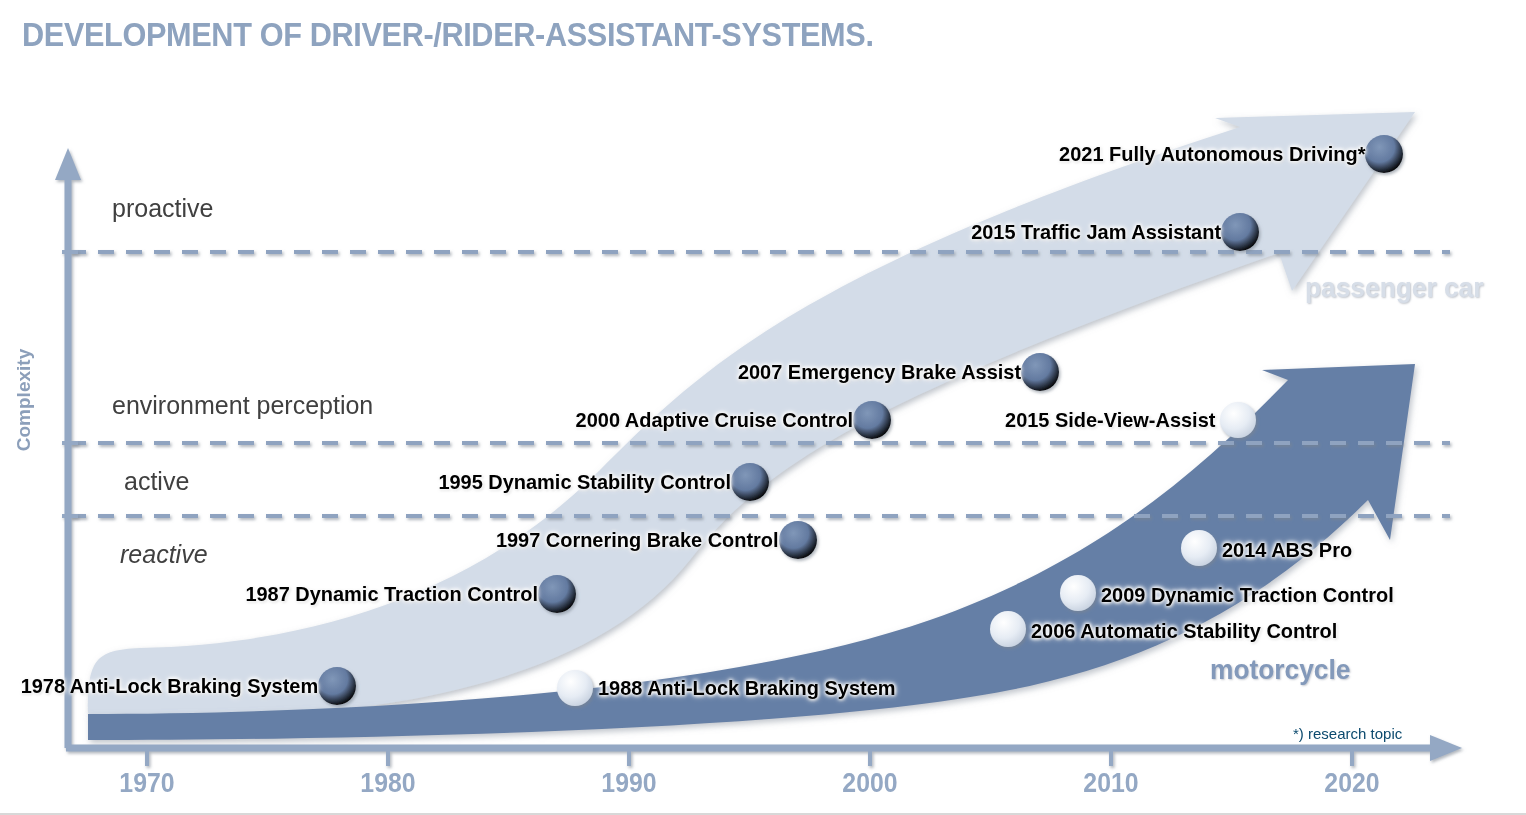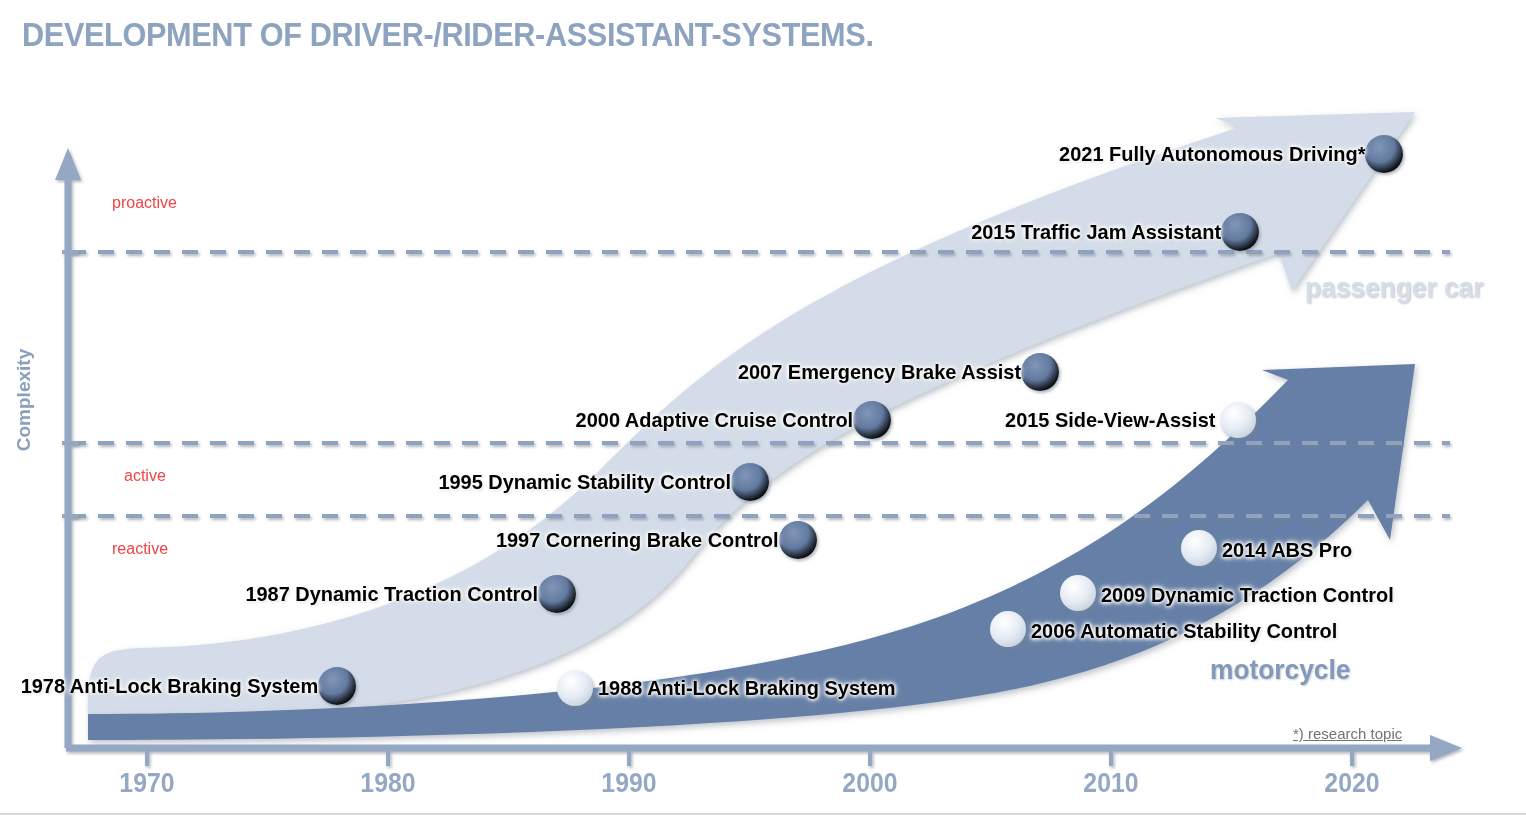--- a/index.html
+++ b/index.html
@@ -21,21 +21,21 @@
     transform:scaleX(0.93); transform-origin:left center;
     white-space:nowrap;
   }
 
   
   #plot { position:absolute; left:0; top:0; width:1526px; height:815px; }
 
   
   .zone-label {
     position:absolute;
-    font-size:16px; color:#ef4444;
+    font-size:25px; color:#404040;
     white-space:nowrap;
   }
 
   
   .xtick {
     position:absolute; top:768px;
     font-size:27px; font-weight:bold; color:#94a8c4;
     transform:translateX(-50%) scaleX(0.92);
     white-space:nowrap;
   }
@@ -64,23 +64,22 @@
   .cat {
     position:absolute;
     font-size:28px; font-weight:bold;
     white-space:nowrap;
     transform:scaleX(0.94); transform-origin:left center;
   }
   .cat-passenger { color:#d7dee8; text-shadow:1px 1px 2px rgba(170,175,185,.7); }
   .cat-moto      { color:#8399ba; text-shadow:1px 1px 2px rgba(175,180,190,.7); }
 
   .footnote {
-    position:absolute; font-size:15px; color:#737373;
-    white-space:nowrap;
-    text-decoration:underline;
+    position:absolute; font-size:15px; color:#0c4a6e;
+    white-space:nowrap;
   }
   .bottomrule {
     position:absolute; left:0; bottom:0; width:1526px; height:2px;
     background:#d8d8d8;
   }
 </style>
 </head>
 <body>
 
 <div id="slide">
@@ -180,22 +179,23 @@
       <circle cx="1008" cy="629" r="18" fill="url(#gradMoto)" filter="url(#tinyshadow)"></circle>
       <circle cx="1078" cy="593" r="18" fill="url(#gradMoto)" filter="url(#tinyshadow)"></circle>
       <circle cx="1199" cy="548" r="18" fill="url(#gradMoto)" filter="url(#tinyshadow)"></circle>
       <circle cx="1238" cy="420" r="18" fill="url(#gradMoto)" filter="url(#tinyshadow)"></circle>
     </g>
   </svg>
 
   <div class="ylabel">Complexity</div>
 
   <div class="zone-label" style="left:112px; top:194px;">proactive</div>
+  <div class="zone-label" style="left:112px; top:391px;">environment perception</div>
   <div class="zone-label" style="left:124px; top:467px;">active</div>
-  <div class="zone-label" style="left:112px; top:540px;">reactive</div>
+  <div class="zone-label" style="left:120px; top:540px;font-style:italic;">reactive</div>
 
   <div class="xtick" style="left:147px;">1970</div>
   <div class="xtick" style="left:388px;">1980</div>
   <div class="xtick" style="left:629px;">1990</div>
   <div class="xtick" style="left:870px;">2000</div>
   <div class="xtick" style="left:1111px;">2010</div>
   <div class="xtick" style="left:1352px;">2020</div>
 
   <div class="ms right" style="right:1208px; top:686px;">1978 Anti-Lock Braking System</div>
 

